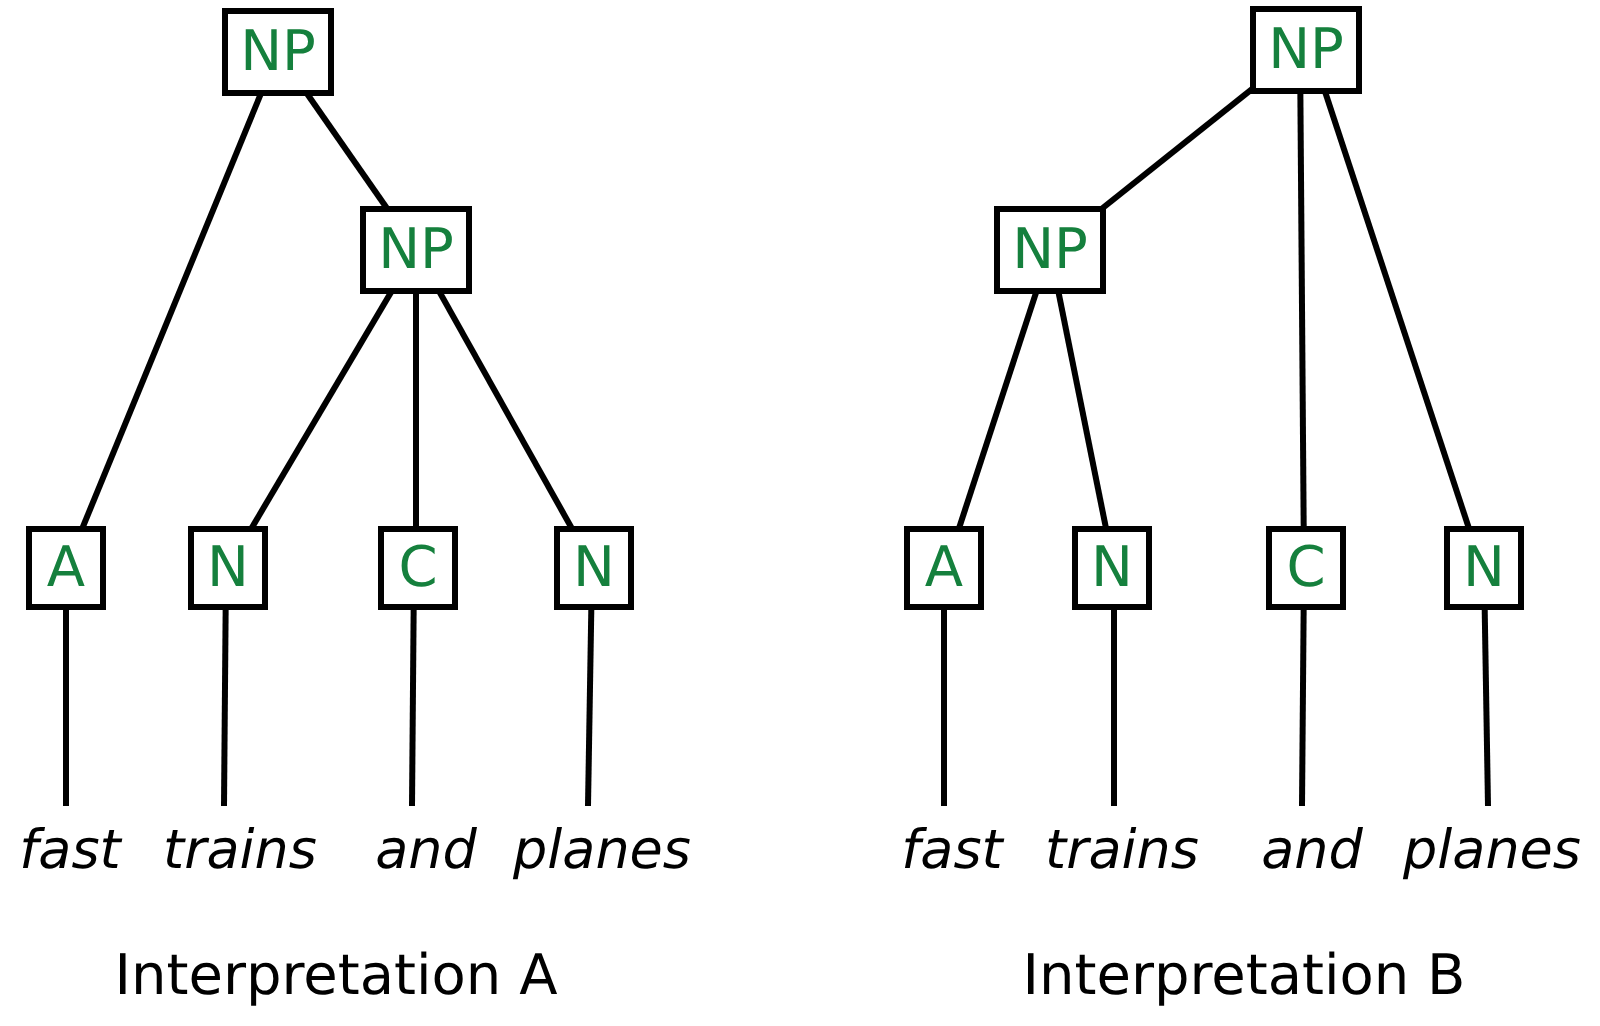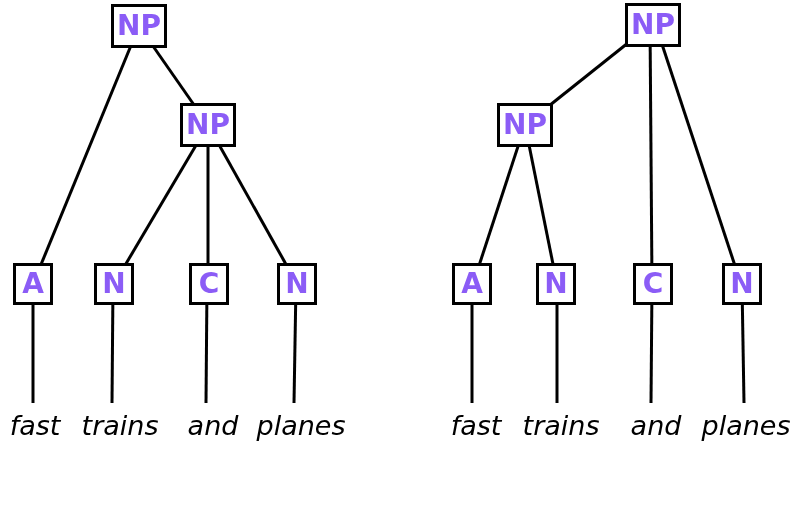--- a/index.html
+++ b/index.html
@@ -30,22 +30,21 @@
   .node {
     position: absolute;
     box-sizing: border-box;
     border: 3px solid #000000;
     background: #ffffff;
     display: flex;
     align-items: center;
     justify-content: center;
     font-size: 28px;
     line-height: 1;
-    color: #8b5cf6;
-    font-weight: bold;
+    color: #15803d;
   }
   .np-node { width: 56px; height: 44px; }
   .leaf-node { width: 40px; height: 42px; }
   .word {
     position: absolute;
     transform: translateX(-50%);
     font-size: 27px;
     font-style: italic;
     white-space: nowrap;
     color: #000000;
@@ -93,28 +92,30 @@
   <div class="node leaf-node" style="left:13px; top:263px;">A</div>
   <div class="node leaf-node" style="left:94px; top:263px;">N</div>
   <div class="node leaf-node" style="left:189px; top:263px;">C</div>
   <div class="node leaf-node" style="left:277px; top:263px;">N</div>
 
   <div class="word" style="left:35px; top:410px;">fast</div>
   <div class="word" style="left:120px; top:410px;">trains</div>
   <div class="word" style="left:213px; top:410px;">and</div>
   <div class="word" style="left:301px; top:410px;">planes</div>
 
+  <div class="caption" style="left:168px; top:471px;">Interpretation A</div>
 
   <div class="node np-node" style="left:625px; top:3px;">NP</div>
   <div class="node np-node" style="left:497px; top:103px;">NP</div>
 
   <div class="node leaf-node" style="left:452px; top:263px;">A</div>
   <div class="node leaf-node" style="left:536px; top:263px;">N</div>
   <div class="node leaf-node" style="left:633px; top:263px;">C</div>
   <div class="node leaf-node" style="left:722px; top:263px;">N</div>
 
   <div class="word" style="left:476px; top:410px;">fast</div>
   <div class="word" style="left:561px; top:410px;">trains</div>
   <div class="word" style="left:656px; top:410px;">and</div>
   <div class="word" style="left:746px; top:410px;">planes</div>
 
+  <div class="caption" style="left:622px; top:471px;">Interpretation B</div>
 
 </div>
 
 </body></html>

